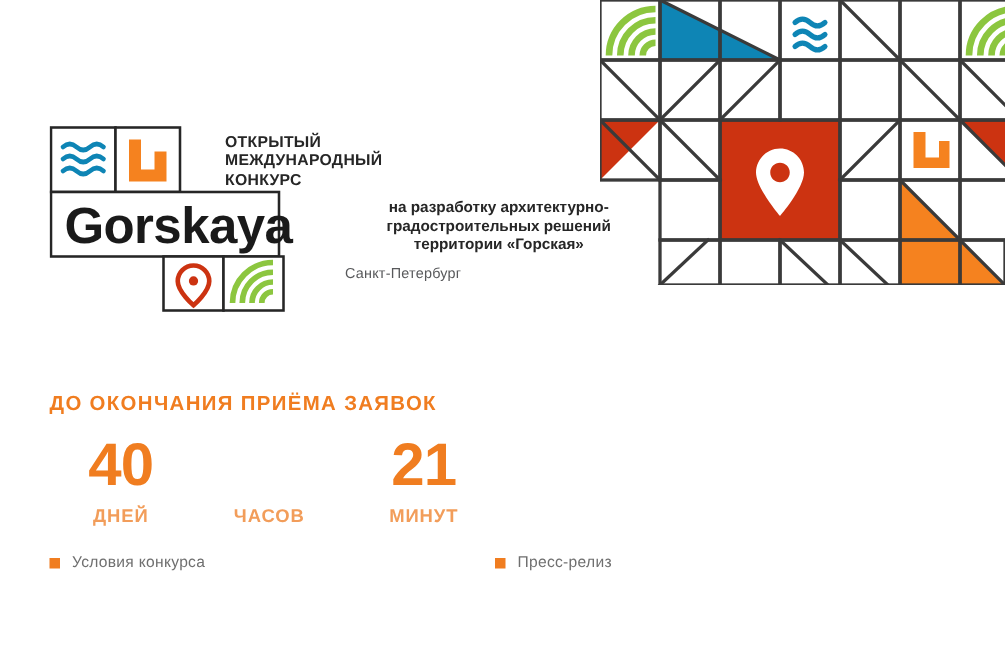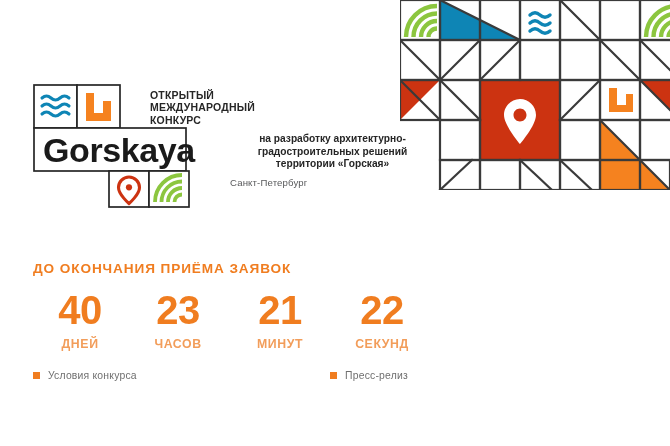--- a/index.html
+++ b/index.html
@@ -324,30 +324,25 @@
 
   <div id="countdown">
     <div id="countdown-heading">ДО ОКОНЧАНИЯ ПРИЁМА ЗАЯВОК</div>
 
     <div id="countdown-row">
       <div class="cd-unit">
         <div class="cd-value">40</div>
         <div class="cd-label">ДНЕЙ</div>
       </div>
       <div class="cd-unit">
-        <div class="cd-value">23</div>
         <div class="cd-label">ЧАСОВ</div>
       </div>
       <div class="cd-unit">
         <div class="cd-value">21</div>
         <div class="cd-label">МИНУТ</div>
-      </div>
-      <div class="cd-unit">
-        <div class="cd-value">22</div>
-        <div class="cd-label">СЕКУНД</div>
       </div>
     </div>
   </div>
 
   <div id="links">
     <a id="link-terms" class="link-item" href="#">
       <span class="link-bullet"></span>
       <span class="link-text">Условия конкурса</span>
     </a>
     <a id="link-press" class="link-item" href="#">

